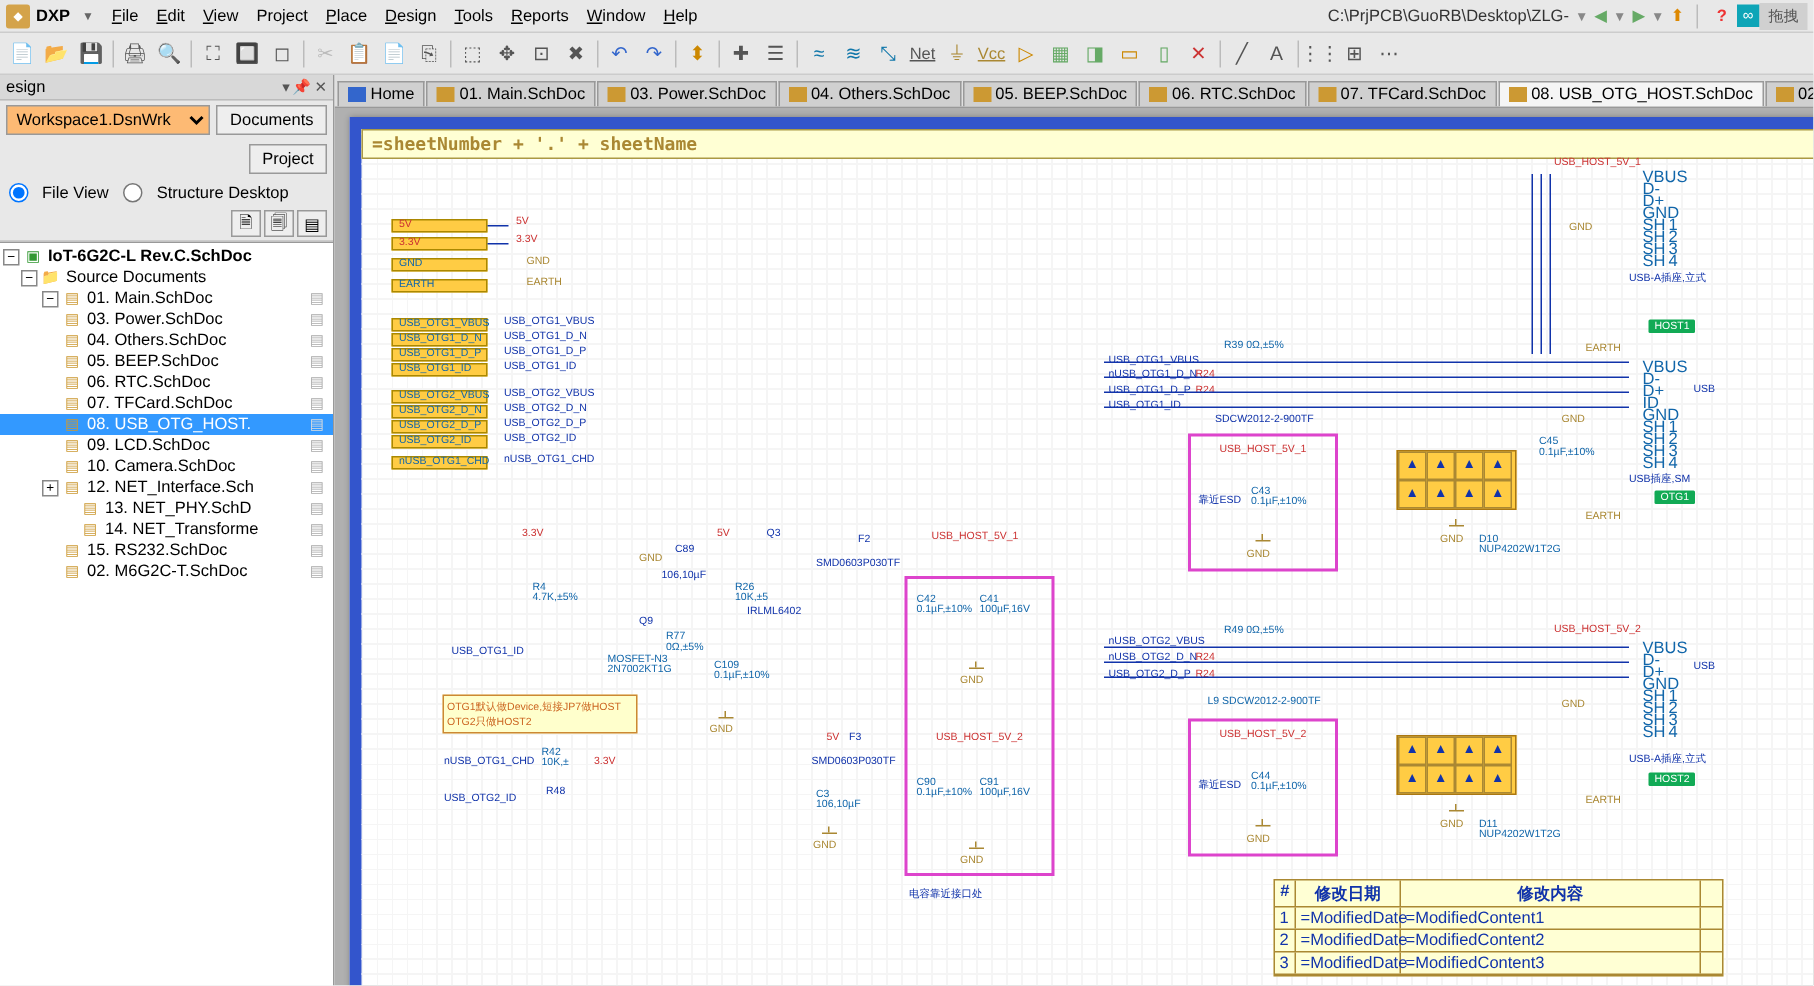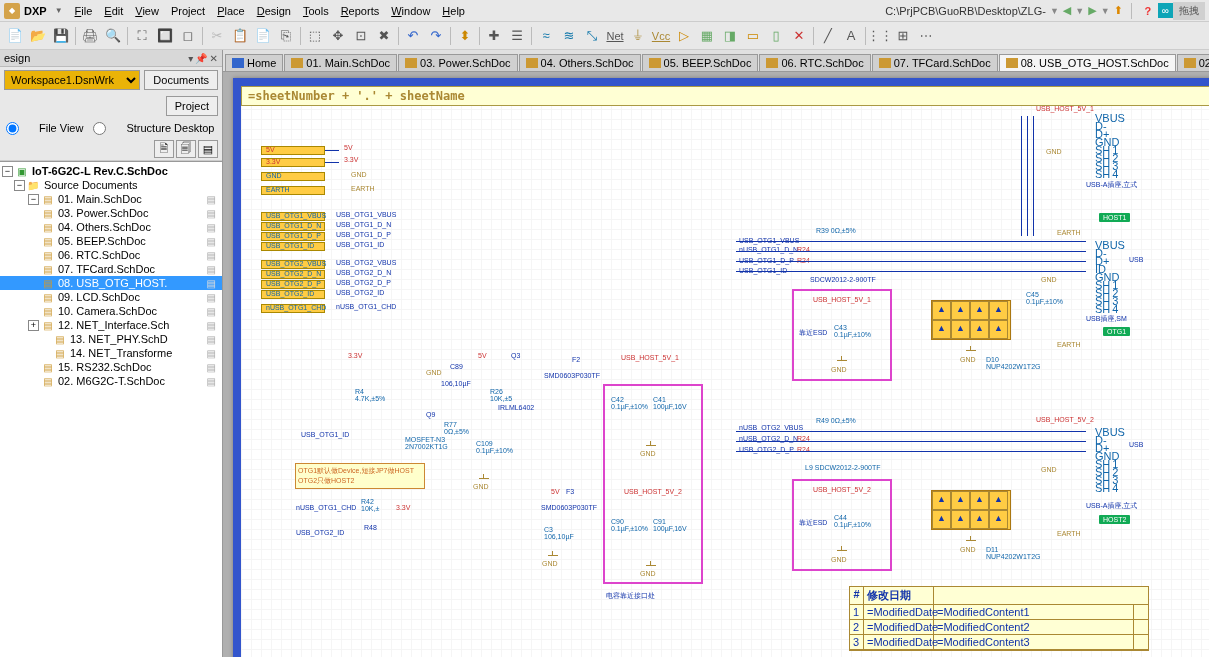--- a/index.html
+++ b/index.html
@@ -25,27 +25,27 @@
 
 .main { display: flex; height: calc(100% - 50px); }
 
 
 .leftpanel { width: 223px; background: #e8e8e8; border-right: 1px solid #999; display: flex; flex-direction: column; }
 .panel-header { background: #d8d8d8; padding: 2px 4px; font-size: 11px; border-bottom: 1px solid #bbb; display: flex; align-items: center; }
 .panel-header .spacer { flex: 1; }
 .panel-header .pin { font-size: 10px; color: #555; margin-left: 2px; }
 
 .ws-row { display: flex; align-items: center; padding: 3px 4px; gap: 4px; }
-.ws-select { flex: 1; height: 20px; border: 1px solid #999; font-size: 11px; padding: 0 2px; background: #eab308; }
+.ws-select { flex: 1; height: 20px; border: 1px solid #999; font-size: 11px; padding: 0 2px; background: #fdba74; }
 .ws-btn { height: 20px; padding: 0 8px; border: 1px solid #999; background: #eee; font-size: 11px; cursor: pointer; }
 
 .proj-name { padding: 3px 6px; font-size: 11px; }
 
 .radio-row { display: flex; align-items: center; padding: 3px 6px; gap: 10px; }
-.radio-row label { display: flex; align-items: flex-start; gap: 20px; font-size: 11px; }
+.radio-row label { display: flex; align-items: center; gap: 9px; font-size: 11px; }
 .radio-row input { margin: 0; }
 
 .icon-row { display: flex; justify-content: flex-end; padding: 2px 4px; gap: 2px; border-bottom: 1px solid #ccc; }
 .icon-row .ibtn { width: 20px; height: 18px; border: 1px solid #999; background: #eee; display: inline-flex; align-items: center; justify-content: center; font-size: 11px; cursor: pointer; }
 
 .tree { flex: 1; background: white; border-top: 1px solid #999; overflow-y: auto; padding: 2px 0; }
 .tree-node { display: flex; align-items: center; padding: 1px 2px; font-size: 11px; white-space: nowrap; cursor: pointer; }
 .tree-node.selected { background: #3399ff; color: white; }
 .tree-indent { display: inline-block; }
 .tree-toggle { width: 11px; height: 11px; border: 1px solid #888; display: inline-flex; align-items: center; justify-content: center; font-size: 9px; line-height: 1; margin-right: 2px; background: white; color: #000; }
@@ -517,21 +517,22 @@
         <div class="wire-h" style="left:495px;top:345px;width:350px;"></div>
         <div class="wire-h" style="left:495px;top:355px;width:350px;"></div>
         <div class="wire-h" style="left:495px;top:365px;width:350px;"></div>
         <div class="wire-v" style="left:780px;top:30px;height:120px;"></div>
         <div class="wire-v" style="left:786px;top:30px;height:120px;"></div>
         <div class="wire-v" style="left:792px;top:30px;height:120px;"></div>
 
         <div class="rev-table" style="left:608px;top:500px;width:300px;" id="revtable">
             <div class="rrow">
               <div class="rcell" style="width:14px;text-align:center;font-weight:bold;">#</div>
-              <div class="rcell" style="width:70px;text-align:left;font-weight:bold;font-family:Liberation Serif, serif;">修改日期</div>
+              <div class="rcell" style="width:70px;text-align:center;font-weight:bold;font-family:Liberation Serif, serif;">修改日期</div>
+              <div class="rcell" style="width:200px;text-align:center;font-weight:bold;">修改内容</div>
             </div>
             <div class="rrow">
               <div class="rcell" style="width:14px;">1</div>
               <div class="rcell" style="width:70px;">=ModifiedDate</div>
               <div class="rcell" style="width:200px;">=ModifiedContent1</div>
             </div>
             <div class="rrow">
               <div class="rcell" style="width:14px;">2</div>
               <div class="rcell" style="width:70px;">=ModifiedDate</div>
               <div class="rcell" style="width:200px;">=ModifiedContent2</div>

